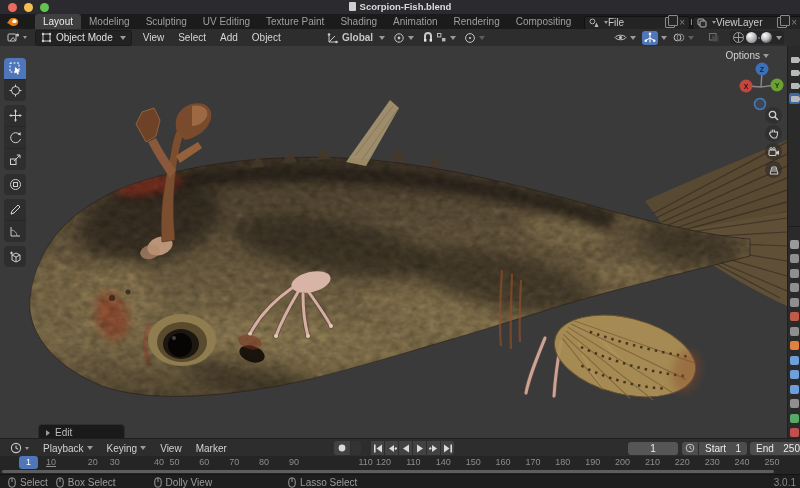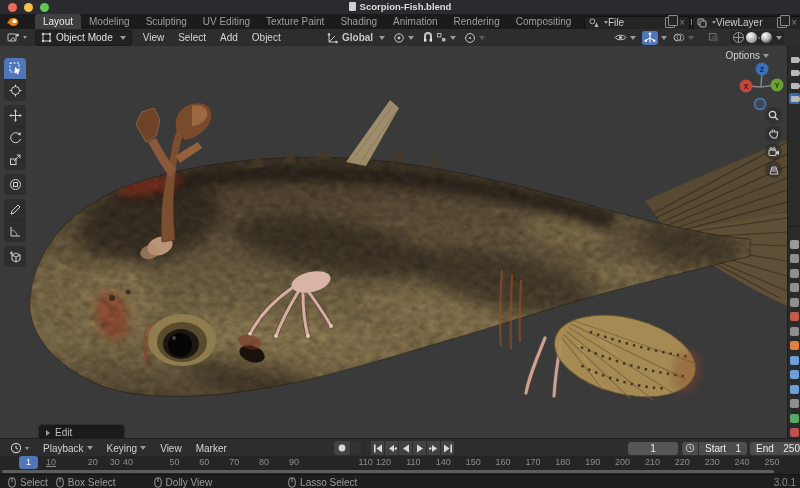--- a/index.html
+++ b/index.html
@@ -698,21 +698,21 @@
       </div>
     </div>
   </div>
 
   <div id="ruler" class="abs">
 
     <div id="playhead">1</div>
   <span class="ruler-num" style="left: 51px; text-decoration: underline;">10</span>
       <span class="ruler-num" style="left: 84.772px; margin-left: 8px;">20</span>
       <span class="ruler-num" style="left: 114.652px;">30</span>
-      <span class="ruler-num" style="left: 128px;">40</span>
+      <span class="ruler-num" style="left: 159px;">40</span>
       <span class="ruler-num" style="left: 174.412px;">50</span>
       <span class="ruler-num" style="left: 204.292px;">60</span>
       <span class="ruler-num" style="left: 234.172px;">70</span>
       <span class="ruler-num" style="left: 264.052px;">80</span>
       <span class="ruler-num" style="left: 293.932px;">90</span>
       <span class="ruler-num" style="left: 323.812px; margin-top: 20px;">100</span>
       <span class="ruler-num" style="left: 353.692px; margin-left: 12px;">110</span>
       <span class="ruler-num" style="left: 383.572px;">120</span>
       <span class="ruler-num" style="left: 413.452px;">110</span>
       <span class="ruler-num" style="left: 443.332px;">140</span>

